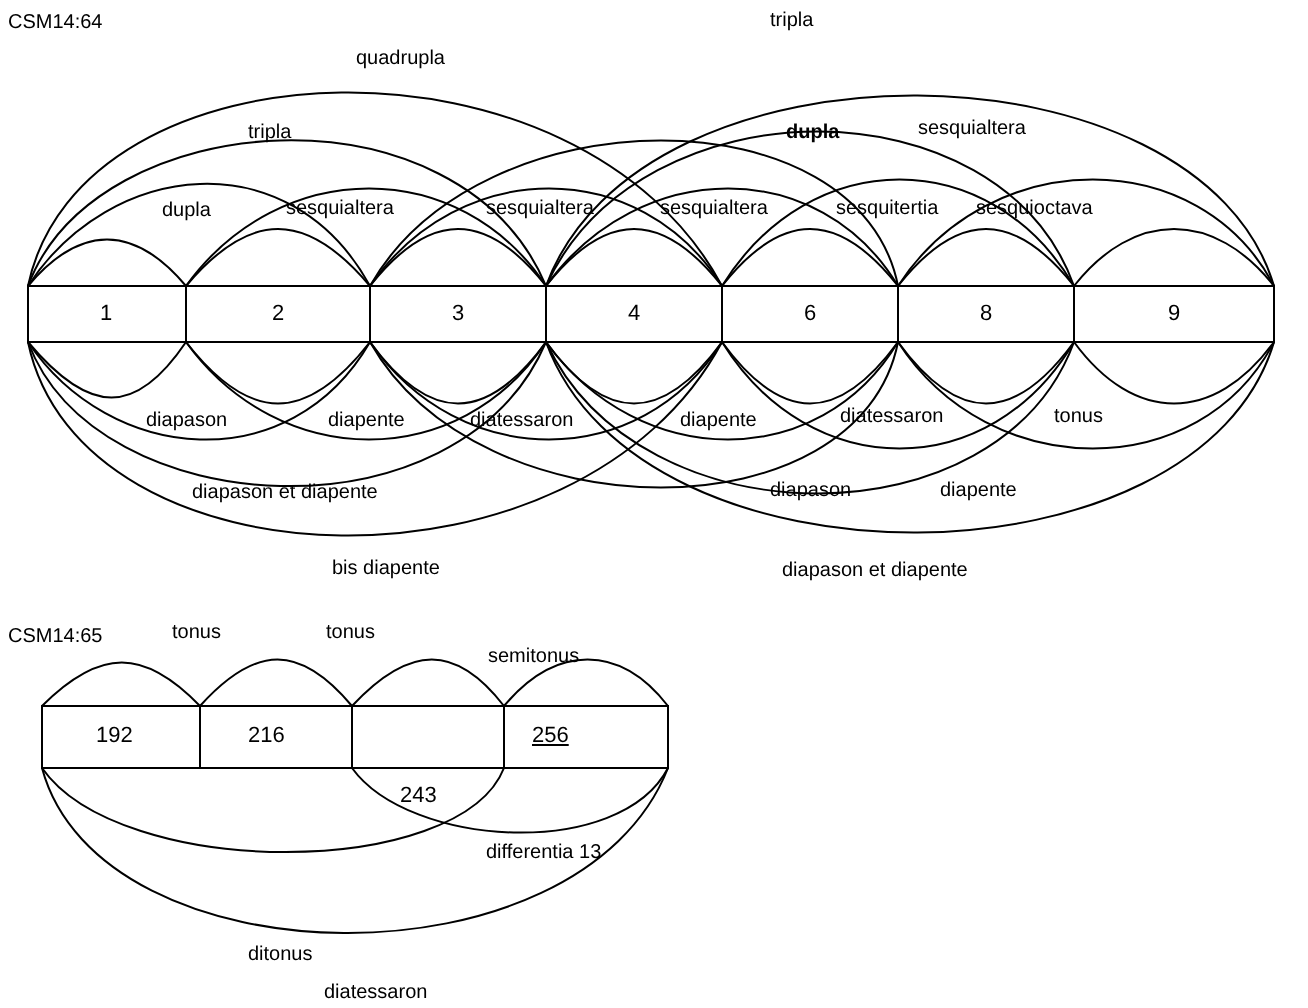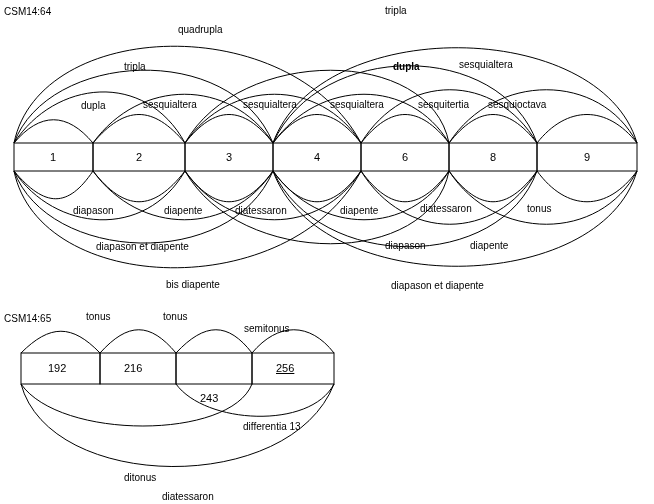--- a/index.html
+++ b/index.html
@@ -130,21 +130,21 @@
   <div class="lbl" style="left:385px;top:241px;">diapason</div>
   <div class="lbl" style="left:470px;top:241px;">diapente</div>
   <div class="lbl" style="left:166px;top:280px;">bis diapente</div>
   <div class="lbl" style="left:391px;top:281px;">diapason et diapente</div>
 
   <div class="fig-id" style="left:4px;top:296px;margin-top:17px;">CSM14:65</div>
 
   <div class="cell-num" style="left:48px;top:362px;">192</div>
   <div class="cell-num" style="left:124px;top:362px;">216</div>
   <div class="cell-num" style="left:200px;top:362px;margin-top:30px;">243</div>
-  <div class="cell-num" style="left:276px;top:362px;text-decoration:underline;">256</div>
+  <div class="cell-num" style="left:266px;top:362px;text-decoration:underline;">256</div>
 
   <div class="lbl" style="left:86px;top:312px;">tonus</div>
   <div class="lbl" style="left:163px;top:312px;">tonus</div>
   <div class="lbl" style="left:244px;top:324px;">semitonus</div>
 
   <div class="lbl" style="left:243px;top:422px;">differentia 13</div>
   <div class="lbl" style="left:124px;top:441px;margin-top:32px;">ditonus</div>
   <div class="lbl" style="left:162px;top:492px;">diatessaron</div>
 
 </div>

